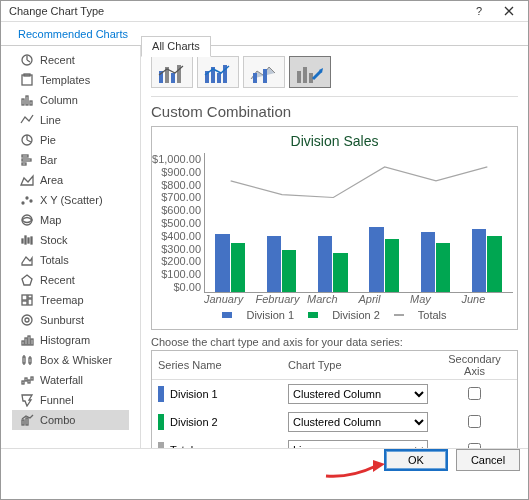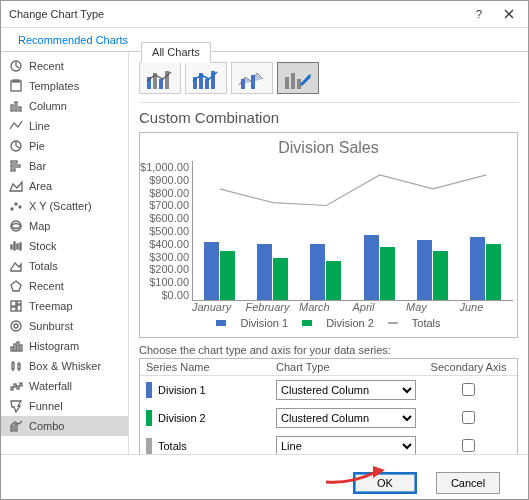--- a/index.html
+++ b/index.html
@@ -1,49 +1,49 @@
 <!DOCTYPE html>
 <html><head>
 <meta charset="utf-8">
 <style>
   * { box-sizing: border-box; margin: 0; padding: 0; font-family: "Segoe UI", Tahoma, sans-serif; font-size: 11px; }
   body { background: #fff; width: 529px; height: 500px; overflow: hidden; border: 1px solid #999; }
-  .titlebar { height: 27px; display: flex; align-items: center; padding: 0 4px 0 8px; border-bottom: 1px solid #ddd; }
+  .titlebar { height: 21px; display: flex; align-items: center; padding: 0 4px 0 8px; border-bottom: 1px solid #ddd; }
   .titlebar .title { flex: 1; color: #333; }
   .titlebar .win-btn { width: 30px; height: 20px; display: inline-flex; align-items: center; justify-content: center; color: #333; }
   .tabs { height: 22px; display: flex; gap: 2px; padding: 0 6px; border-bottom: 1px solid #ccc; margin-top: 2px; }
   .tab { padding: 3px 10px 0 10px; border: 1px solid transparent; color: #0078d4; cursor: pointer; }
   .tab.active { border: 1px solid #ccc; border-bottom: 1px solid #fff; background: #fff; color: #333; position: relative; top: 12px; }
   .body { display: flex; height: 402px; }
-  .sidebar { width: 128px; border-right: 1px solid #ddd; padding: 4px 0; overflow: hidden; }
+  .sidebar { width: 140px; border-right: 1px solid #ddd; padding: 4px 11px; overflow: hidden; }
   .sb-item { display: flex; align-items: center; gap: 6px; padding: 2px 8px; height: 20px; color: #444; cursor: pointer; }
   .sb-item.selected { background: #d8d8d8; }
   .sb-icon { width: 14px; height: 14px; display: inline-flex; align-items: center; justify-content: center; }
   .sb-icon svg { stroke: #666; fill: none; stroke-width: 1.3; }
   .main { flex: 1; padding: 6px 10px 0 10px; overflow: hidden; }
   .subtype-row { display: flex; gap: 4px; padding: 4px 0 8px 0; border-bottom: 1px solid #ddd; }
   .subtype { width: 42px; height: 32px; border: 1px solid #ccc; background: #f7f7f7; display: flex; align-items: center; justify-content: center; }
   .subtype.selected { background: #d8d8d8; border-color: #777; }
   .section-title { font-size: 15px; color: #555; padding: 6px 0; }
   .preview-box { border: 1px solid #bbb; padding: 4px; }
   .series-label { color: #555; padding: 6px 0 2px 0; }
   .series-grid { border: 1px solid #bbb; height: 108px; overflow: hidden; }
   .sg-head, .sg-row { display: grid; grid-template-columns: 130px 150px 1fr; align-items: center; padding: 2px 6px; }
   .sg-head { border-bottom: 1px solid #ddd; color: #555; }
   .sg-row { height: 28px; }
   .sg-name { display: flex; align-items: center; gap: 6px; }
   .legend-sw { width: 6px; height: 16px; display: inline-block; }
   select.ct { width: 140px; height: 20px; font-size: 11px; border: 1px solid #999; background: #fff; }
   .sa-cell { text-align: center; }
-  .buttons { height: 40px; display: flex; align-items: flex-end; justify-content: flex-end; gap: 19px; padding: 0 28px; border-top: 1px solid #ddd; position: relative; }
+  .buttons { height: 40px; display: flex; align-items: flex-start; justify-content: flex-end; gap: 8px; padding: 0 8px; border-top: 1px solid #ddd; position: relative; }
   .btn { width: 64px; height: 22px; border: 1px solid #999; background: #f3f3f3; cursor: pointer; }
   .btn.primary { border: 2px solid #1a6fc4; box-shadow: 0 0 0 1px #6aa3da inset; }
   .arrow { position: absolute; left: 320px; bottom: 6px; }
   
-  .chart-title { text-align: center; color: #737373; font-size: 16px; padding: 2px 0 4px 0; }
+  .chart-title { text-align: center; color: #14532d; font-size: 14px; padding: 2px 0 4px 0; }
   .chart-area { display: flex; height: 140px; }
   .y-axis { width: 48px; display: flex; flex-direction: column; justify-content: space-between; align-items: flex-end; font-size: 8px; color: #666; padding-right: 3px; }
   .plot { flex: 1; border-left: 1px solid #999; border-bottom: 1px solid #999; position: relative; }
   .x-axis { display: flex; padding-left: 48px; font-size: 8px; color: #666; }
   .x-tick { flex: 1; text-align: left; font-style: italic; }
   .bar { position: absolute; width: 9%; bottom: 0; }
   .legend { display: flex; justify-content: center; gap: 14px; font-size: 8px; color: #555; padding: 4px 0; align-items: center; }
   .lg-sw { width: 10px; height: 6px; display: inline-block; }
 </style>
 </head>

